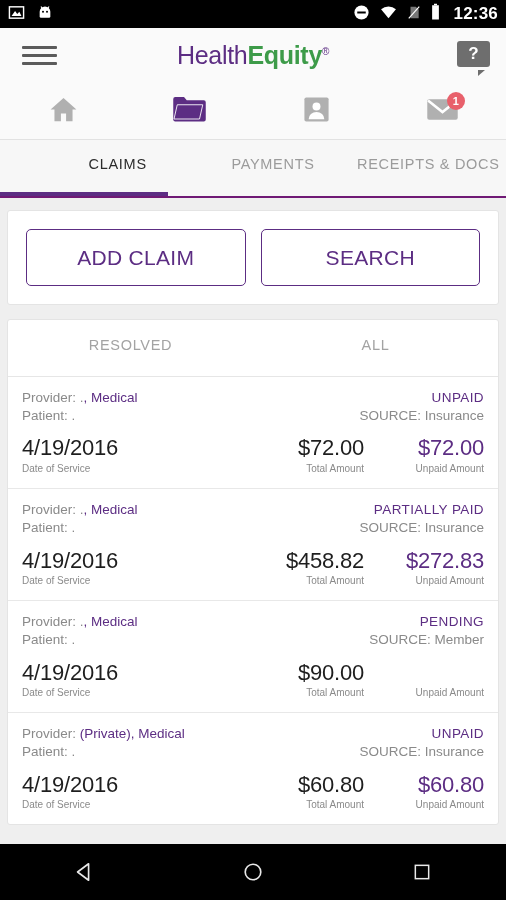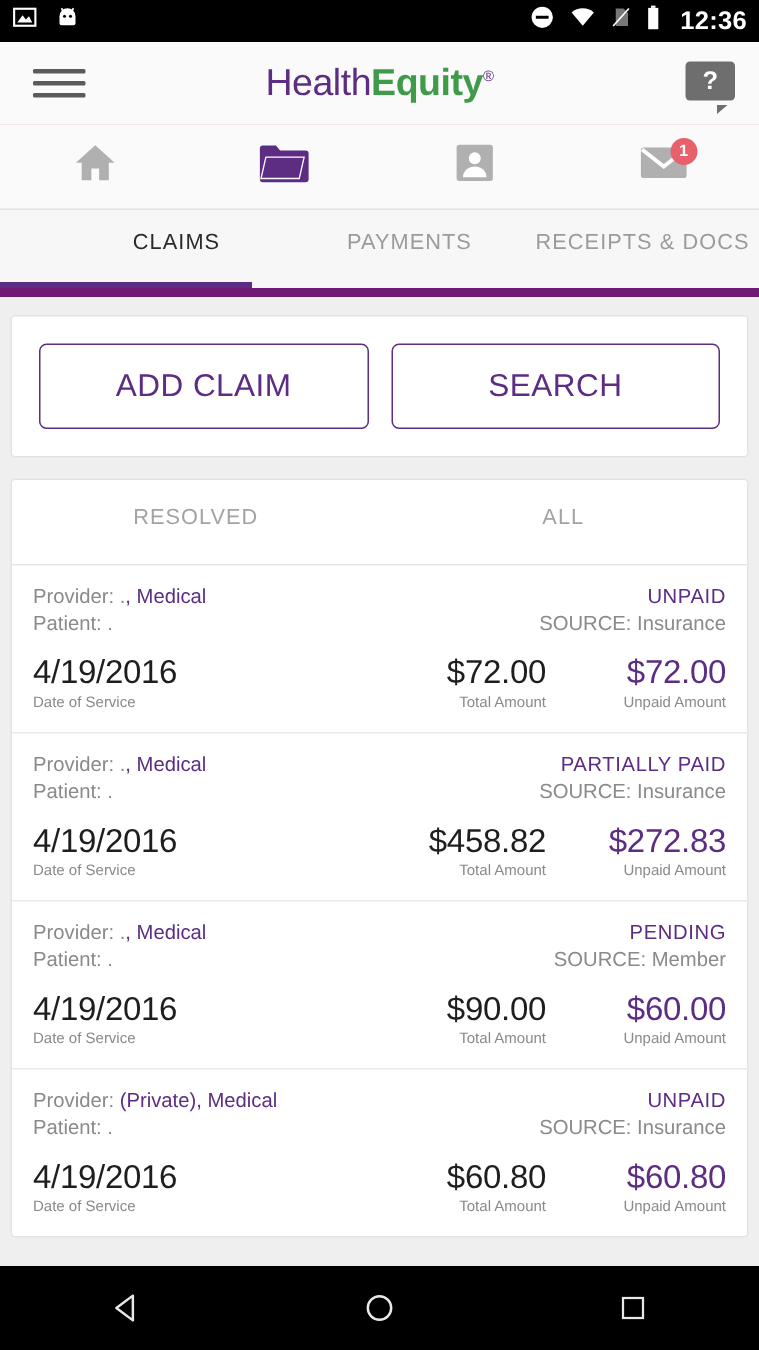--- a/index.html
+++ b/index.html
@@ -9,21 +9,21 @@
     height: 900px;
     background: #eeeeee;
     font-family: "Liberation Sans", sans-serif;
     overflow: hidden;
   }
 
   #app {
     position: relative;
     width: 506px;
     height: 900px;
-    background: #f9a8d4;
+    background: #f97316;
     display: flex;
     flex-direction: column;
   }
 
   
   .statusbar {
     height: 28px;
     background: #000000;
     display: flex;
     align-items: center;
@@ -141,21 +141,21 @@
   }
 
   
   .toptabs {
     height: 58px;
     background: #f7f7f7;
     display: flex;
     align-items: flex-start;
     position: relative;
     flex: 0 0 auto;
-    border-bottom: 6px solid #701a75;
+    border-bottom: 2px solid #701a75;
     padding-left: 40px;
   }
   .toptabs .tab {
     flex: 1 1 0;
     height: 100%;
     display: flex;
     align-items: center;
     justify-content: center;
     font-size: 14.5px;
     letter-spacing: 0.7px;
@@ -483,21 +483,20 @@
         <div class="claim-bot">
           <div class="col-date">
             <div class="bigval">4/19/2016</div>
             <div class="sublbl">Date of Service</div>
           </div>
           <div class="col-total">
             <div class="bigval">$90.00</div>
             <div class="sublbl">Total Amount</div>
           </div>
           <div class="col-unpaid">
-            <div class="bigval purple">$60.00</div>
             <div class="sublbl">Unpaid Amount</div>
           </div>
         </div>
       </div>
 
       <div class="claim">
         <div class="claim-top">
           <div class="left">
             <div class="prov"><span>Provider: </span><span class="pv">(Private), Medical</span></div>
             <div class="pat">Patient: .</div>

